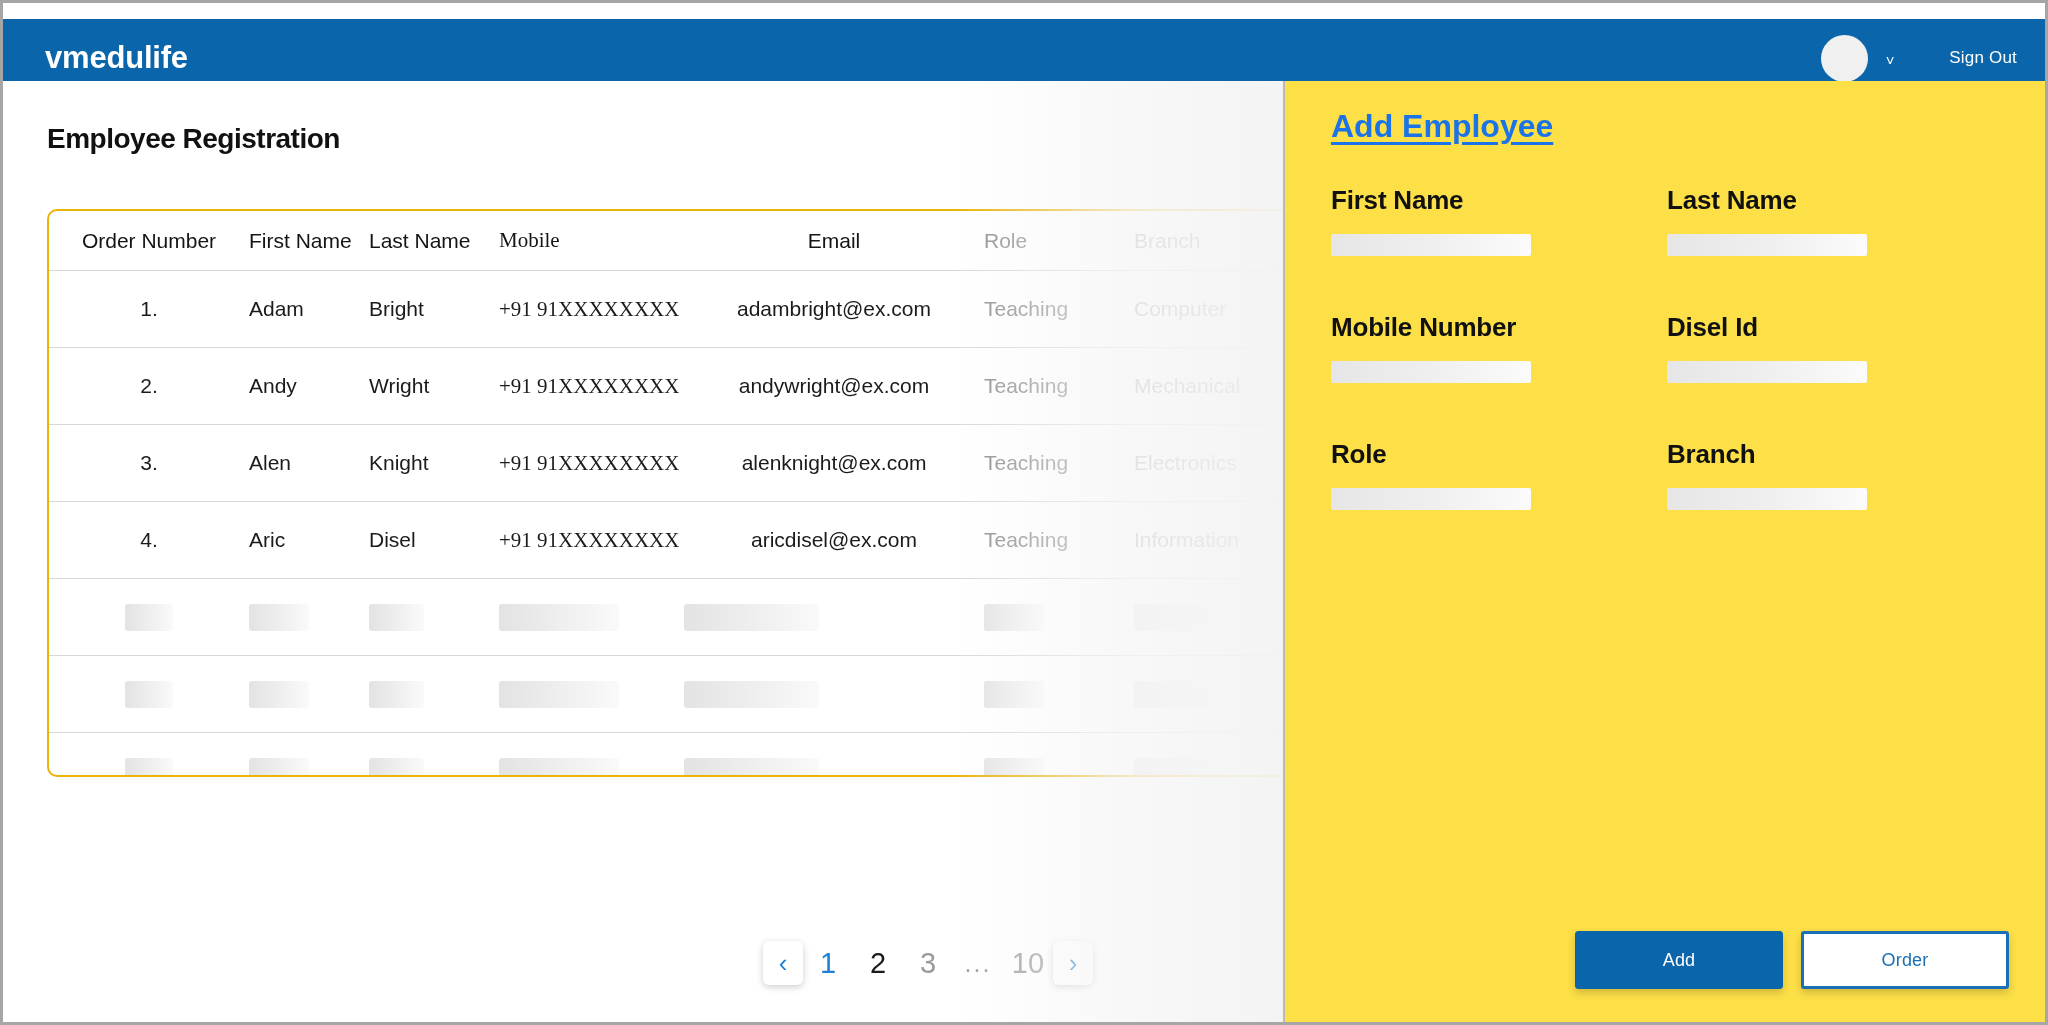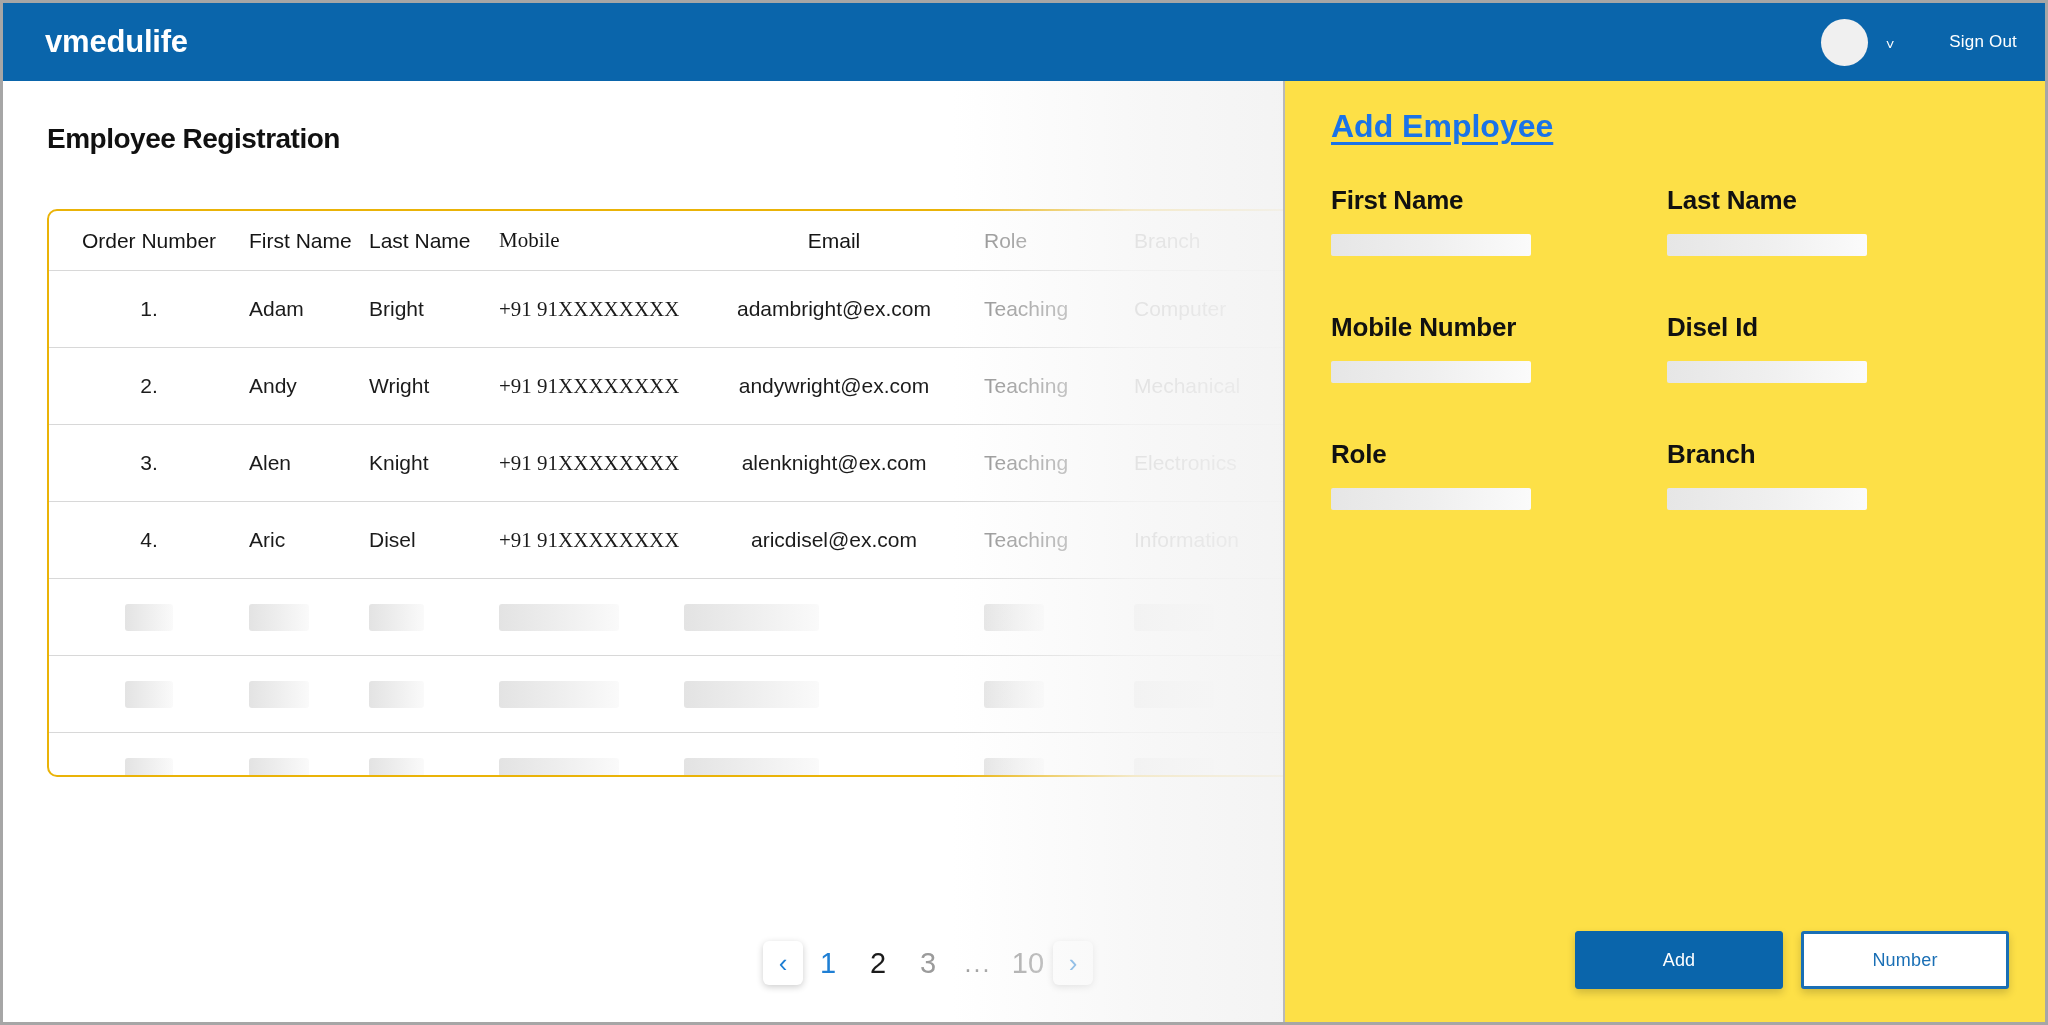--- a/index.html
+++ b/index.html
@@ -12,21 +12,21 @@
   .app-frame {
     position: absolute; left: 0; top: 0;
     width: 2048px; height: 1025px;
     border: 3px solid #a6a6a6;
     background: #ffffff;
     overflow: hidden;
   }
 
   
   .topbar {
-    position: absolute; left: 0; top: 0;
+    position: absolute; left: 0; top: 16px;
     width: 2042px; height: 78px;
     background: #0a65ab;
     display: flex; align-items: center;
   }
   .brand {
     margin-left: 42px;
     color: #ffffff;
     font-size: 31px;
     font-weight: 700;
     letter-spacing: -0.2px;
@@ -363,19 +363,19 @@
           <div class="form-field">
             <div class="form-label">Branch</div>
             <div class="form-input" title=""></div>
           </div>
         </div>
 
       </div>
 
       <div class="btn-row">
         <div class="btn btn-add">Add</div>
-        <div class="btn btn-cancel">Number</div>
+        <div class="btn btn-cancel">Order</div>
       </div>
 
     </div>
 
   </div>
 </div>
 
 </body></html>

